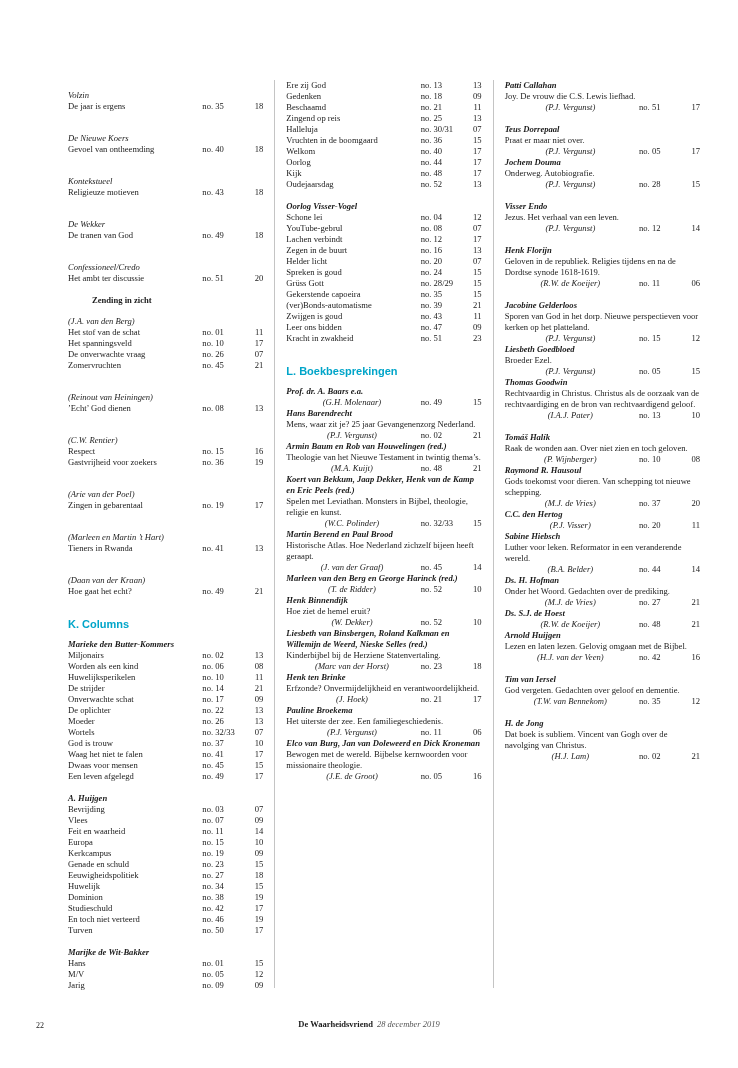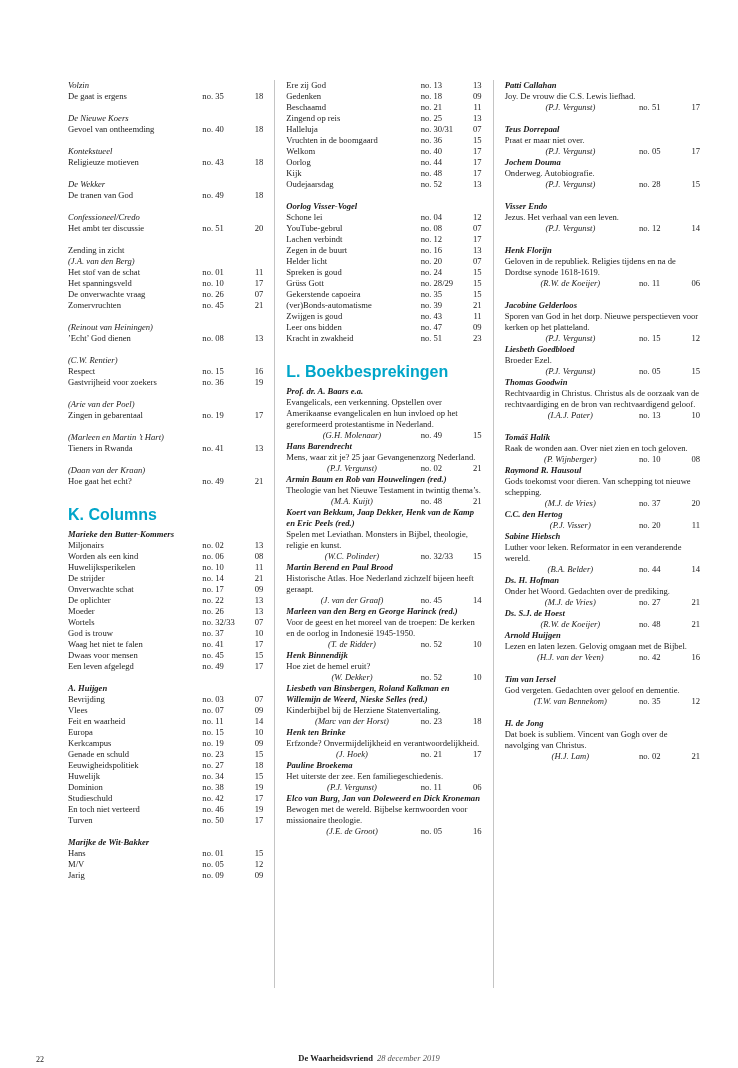--- a/index.html
+++ b/index.html
@@ -12,53 +12,53 @@
     overflow:hidden;
   }
   .page { position:absolute; inset:0; }
   .content {
     position:absolute; left:68px; top:80px; width:632px; height:908px;
     display:flex; align-items:stretch;
   }
   .col { flex:1; min-width:0; font-size:8.6px; line-height:11px; }
   .rule { flex:none; width:1px; background:#c4c4c4; margin:0 11px; }
 
-  .h-italic { font-style:italic; }
-  .h-bold { font-weight:400; }
+  .h-italic { font-style:italic;margin-top:10px; }
+  .h-bold { font-weight:700;margin-left:24px; }
   .h-bolditalic { font-weight:700; font-style:italic; }
   .h-section {
     font-family:"Liberation Sans", sans-serif;
-    font-weight:700; font-size:16px; line-height:15px;
+    font-weight:700; font-size:11px; line-height:15px;
     color:var(--accent,#00a5c9);
     margin:9px 0 7px 0;
   }
   .para { }
   .gap { height:11px; }
 
   .entry { display:flex; }
   .e-title { flex:1; min-width:0; white-space:nowrap; overflow:hidden; padding-right:3px; }
   .review .e-title { font-style:italic;text-align:center; }
   .e-no { flex:none; width:45px; }
   .e-page { flex:none; width:16px; text-align:right; }
 
-  .footer { position:absolute; left:36px; top:1019px; width:666px; font-size:8.5px; line-height:11px;margin-top:34px; }
+  .footer { position:absolute; left:36px; top:1019px; width:666px; font-size:8.5px; line-height:11px; }
   .footer .pagenum { position:absolute; left:0; top:1px; font-size:8px; }
   .footer .center { text-align:center; }
   .mag { font-weight:700; }
   .date { font-style:italic; color:#555; margin-left:4px;text-align:center; }
 </style>
 </head>
 <body>
 
 <div class="page">
   <div class="content">
     <div class="col">
         <div class="h-italic">Volzin</div>
         <div class="entry">
-          <span class="e-title">De gaat is ergens</span>
+          <span class="e-title">De jaar is ergens</span>
           <span class="e-no">no. 35</span>
           <span class="e-page">18</span>
         </div>
         <div class="gap"></div>
         <div class="h-italic">De Nieuwe Koers</div>
         <div class="entry">
           <span class="e-title">Gevoel van ontheemding</span>
           <span class="e-no">no. 40</span>
           <span class="e-page">18</span>
         </div>
@@ -399,21 +399,20 @@
           <span class="e-page">09</span>
         </div>
         <div class="entry">
           <span class="e-title">Kracht in zwakheid</span>
           <span class="e-no">no. 51</span>
           <span class="e-page">23</span>
         </div>
         <div class="gap"></div>
         <div class="h-section">L. Boekbesprekingen</div>
         <div class="h-bolditalic">Prof. dr. A. Baars e.a.</div>
-        <div class="para">Evangelicals, een verkenning. Opstellen over Amerikaanse evangelicalen en hun invloed op het gereformeerd protestantisme in Nederland.</div>
         <div class="entry review">
           <span class="e-title">(G.H. Molenaar)</span>
           <span class="e-no">no. 49</span>
           <span class="e-page">15</span>
         </div>
         <div class="h-bolditalic">Hans Barendrecht</div>
         <div class="para">Mens, waar zit je? 25 jaar Gevangenenzorg Nederland.</div>
         <div class="entry review">
           <span class="e-title">(P.J. Vergunst)</span>
           <span class="e-no">no. 02</span>
@@ -434,21 +433,20 @@
           <span class="e-page">15</span>
         </div>
         <div class="h-bolditalic">Martin Berend en Paul Brood</div>
         <div class="para">Historische Atlas. Hoe Nederland zichzelf bijeen heeft geraapt.</div>
         <div class="entry review">
           <span class="e-title">(J. van der Graaf)</span>
           <span class="e-no">no. 45</span>
           <span class="e-page">14</span>
         </div>
         <div class="h-bolditalic">Marleen van den Berg en George Harinck (red.)</div>
-        <div class="para">Voor de geest en het moreel van de troepen: De kerken en de oorlog in Indonesië 1945-1950.</div>
         <div class="entry review">
           <span class="e-title">(T. de Ridder)</span>
           <span class="e-no">no. 52</span>
           <span class="e-page">10</span>
         </div>
         <div class="h-bolditalic">Henk Binnendijk</div>
         <div class="para">Hoe ziet de hemel eruit?</div>
         <div class="entry review">
           <span class="e-title">(W. Dekker)</span>
           <span class="e-no">no. 52</span>

